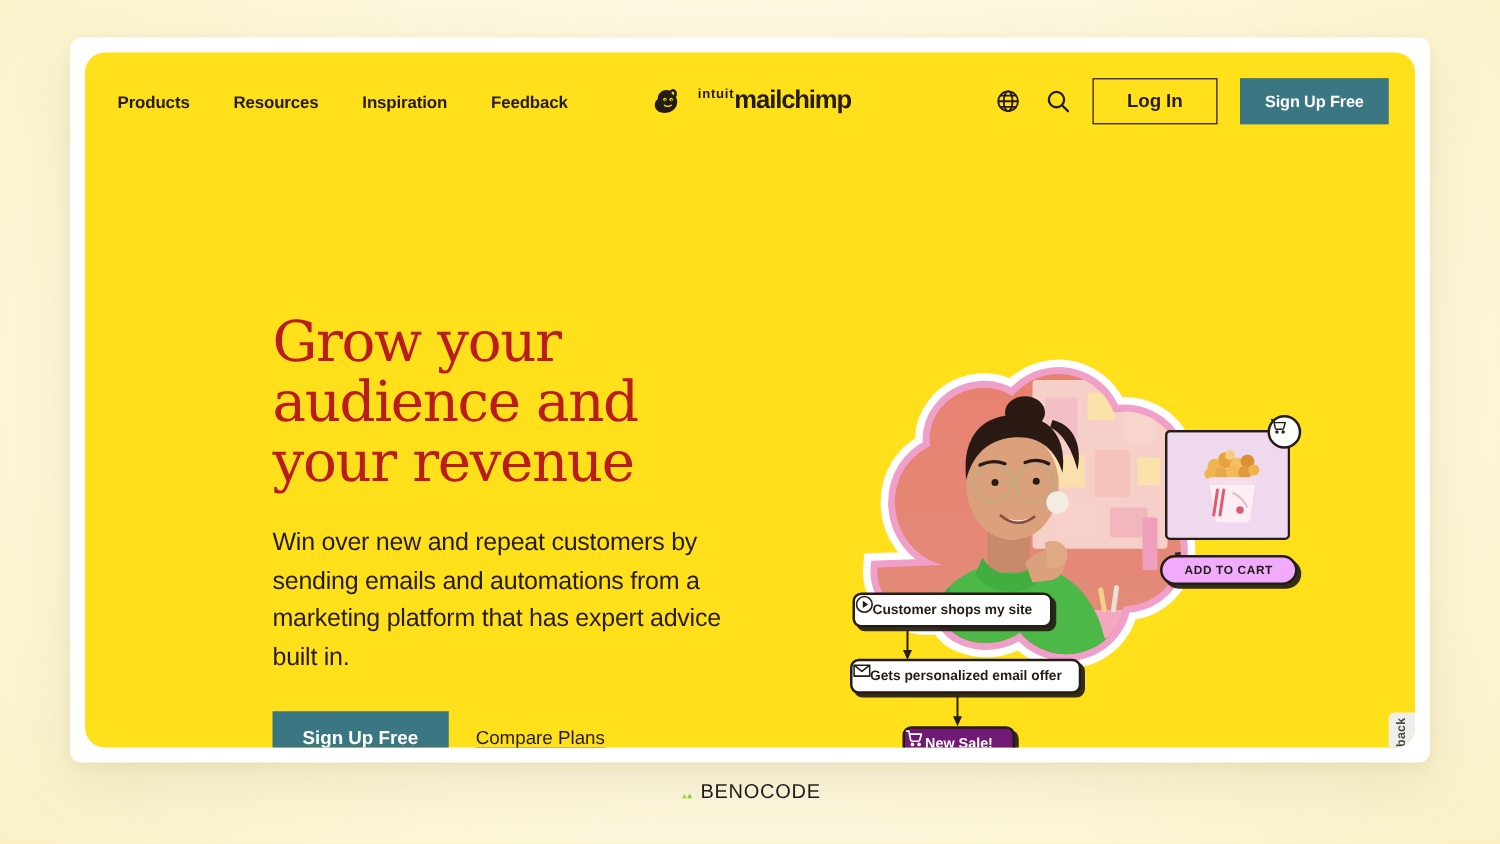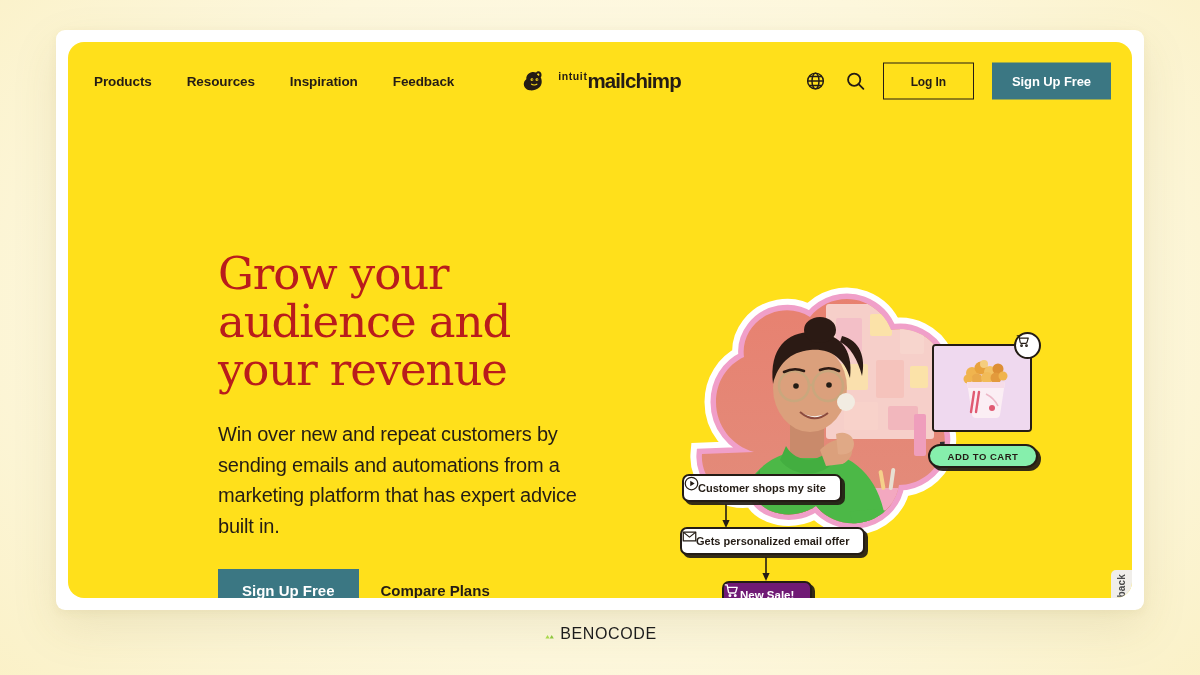--- a/index.html
+++ b/index.html
@@ -113,21 +113,21 @@
   }
   .icon-btn svg { display: block; }
 
   .btn-login {
     height: 37px;
     padding: 0 27px;
     display: flex; align-items: center; justify-content: center;
     border: 1.6px solid #241c15;
     background: transparent;
     color: #241c15;
-    font-size: 12px;
+    font-size: 15px;
     font-weight: 700;
     cursor: pointer;
     letter-spacing: -0.1px;
     margin-left: 0;
   }
   .btn-signup {
     height: 37px;
     padding: 0 20px;
     display: flex; align-items: center; justify-content: center;
     background: #3b7783;
@@ -173,21 +173,21 @@
     padding: 0 24px;
     display: flex; align-items: center; justify-content: center;
     background: #3b7783;
     color: #ffffff;
     font-size: 15px;
     font-weight: 700;
     cursor: pointer;
   }
   .cta-secondary {
     font-size: 15px;
-    font-weight: 700;
+    font-weight: 400;
     color: #241c15;
     text-decoration: underline;
     text-underline-offset: 3px;
     cursor: pointer;
   }
 
   
   .hero-art {
     position: absolute;
     left: 546px;
@@ -257,21 +257,21 @@
     background: #ffffff;
     border: 2px solid #241c15;
     display: flex; align-items: center; justify-content: center;
     z-index: 6;
     cursor: pointer;
   }
   .add-cart-btn {
     position: absolute;
     left: 314px; top: 170px;
     width: 110px; height: 24px;
-    background: #86efac;
+    background: #f0abfc;
     border: 2px solid #241c15;
     border-radius: 13px;
     box-shadow: 3px 3px 0 rgba(36,28,21,0.92);
     display: flex; align-items: center; justify-content: center;
     font-size: 9.5px;
     font-weight: 700;
     letter-spacing: 0.5px;
     color: #241c15;
     cursor: pointer;
     z-index: 5;

